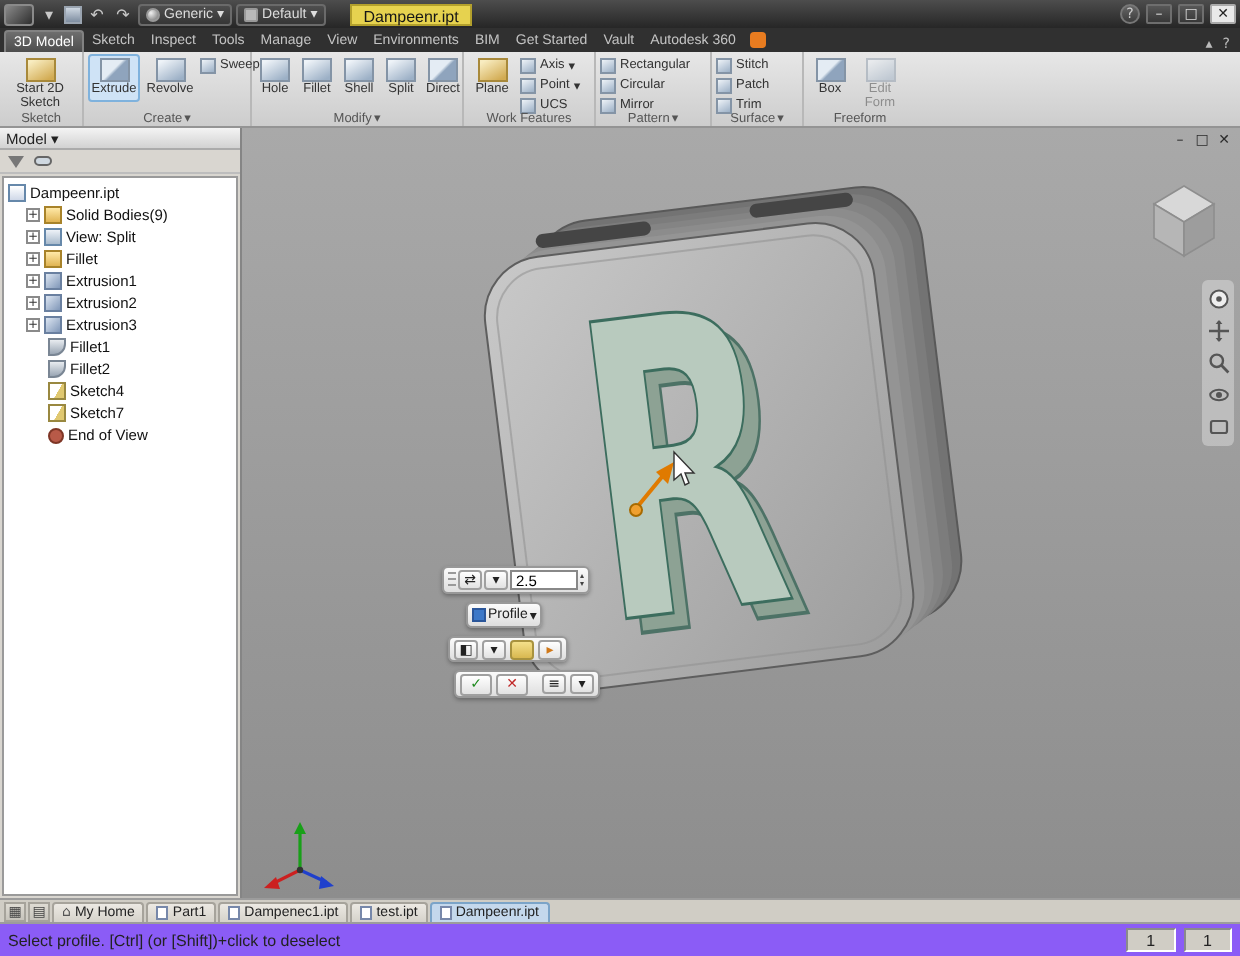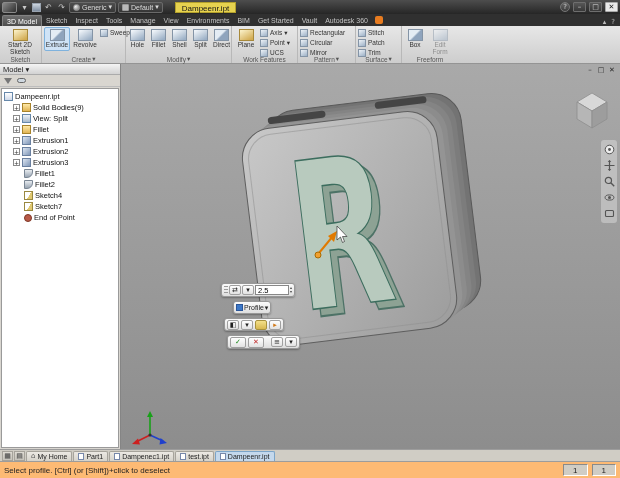--- a/index.html
+++ b/index.html
@@ -108,21 +108,21 @@
     display:flex;align-items:stretch;gap:1px;padding:1px 0 0 2px;}
   .tabnav{width:11px;display:flex;align-items:center;justify-content:center;font-size:7px;color:#444;
     background:linear-gradient(#dedbd3,#c6c3bb);border:1px solid #a6a39b;flex:none;}
   .dtab{display:flex;align-items:center;gap:2px;padding:0 4px;font-size:7px;color:#222;
     background:linear-gradient(#ece9e3,#d5d2ca);border:1px solid #a6a39b;border-bottom:none;border-radius:2px 2px 0 0;white-space:nowrap;}
   .dtab.active{background:#c4d8ec;border-color:#7ba4c8;}
   .dticon{width:6px;height:7px;background:#fff;border:1px solid #7788aa;flex:none;}
   .hticon{font-size:7px;color:#555;line-height:7px;}
 
   
-  #statusbar{position:absolute;left:0;top:461px;width:620px;height:17px;background:#fdba74;border-top:1px solid #9c9c9c;
+  #statusbar{position:absolute;left:0;top:461px;width:620px;height:17px;background:#8b5cf6;border-top:1px solid #9c9c9c;
     display:flex;align-items:center;font-size:8px;color:#222;padding:0 4px;gap:4px;}
   .smsg{flex:1;white-space:nowrap;overflow:hidden;}
   .scount{border:1px solid;border-color:#8a8a8a #ffffff #ffffff #8a8a8a;background:#d0cdc5;
     padding:0 9px;font-size:8px;height:12px;line-height:11px;flex:none;}
 </style>
 </head>
 <body>
 
 <div id="titlebar">
   <div class="logo"></div>
@@ -382,21 +382,21 @@
       <span>Sketch4</span>
     </div>
     <div class="titem child">
       <span class="spacer"></span>
       <span class="ticon sketch"></span>
       <span>Sketch7</span>
     </div>
     <div class="titem child">
       <span class="spacer"></span>
       <span class="ticon eop"></span>
-      <span>End of Point</span>
+      <span>End of View</span>
     </div>
   </div>
 </div>
 
 <div id="viewport">
   <svg id="scene" width="499" height="385" viewBox="0 0 499 385">
     <defs>
       <linearGradient id="pg" x1="0" y1="0" x2="1" y2="1">
         <stop offset="0" stop-color="#c9c9c9"></stop>
           <stop offset="1" stop-color="#9c9c9c"></stop>

